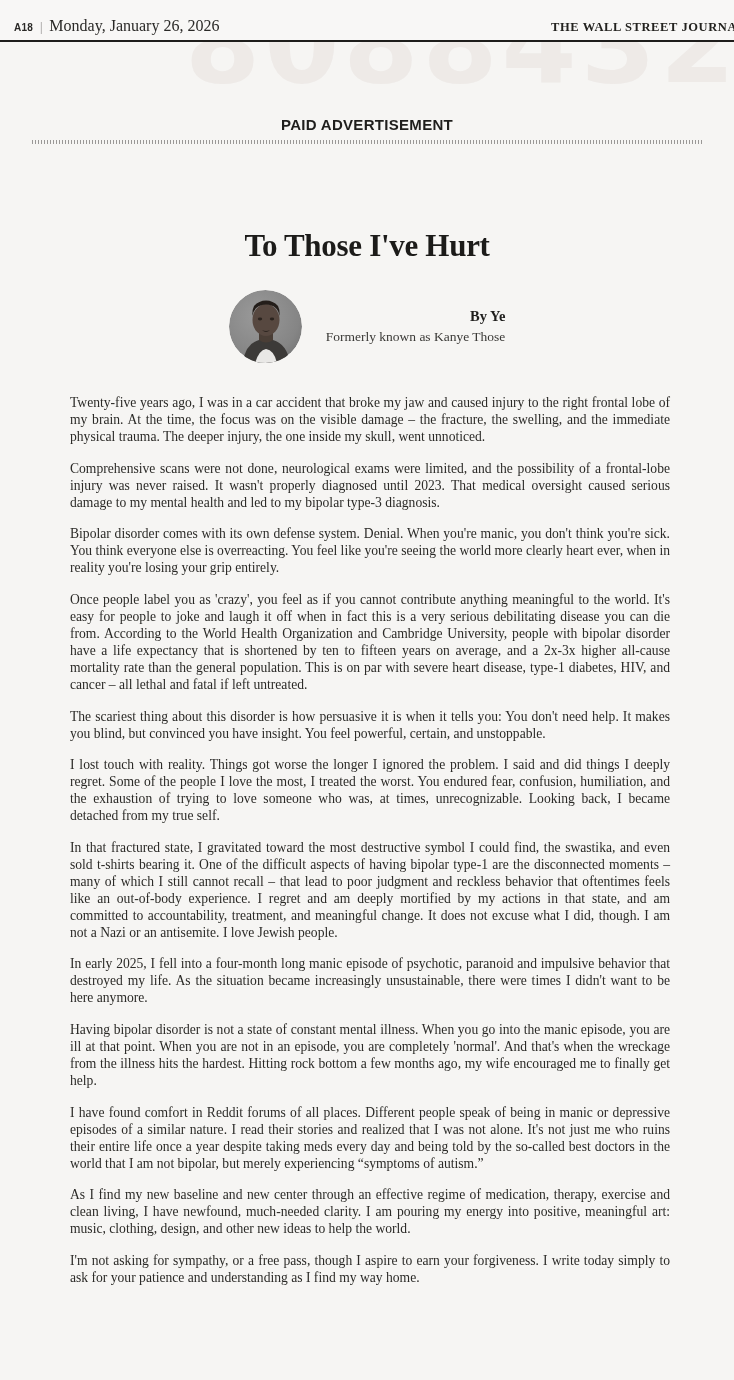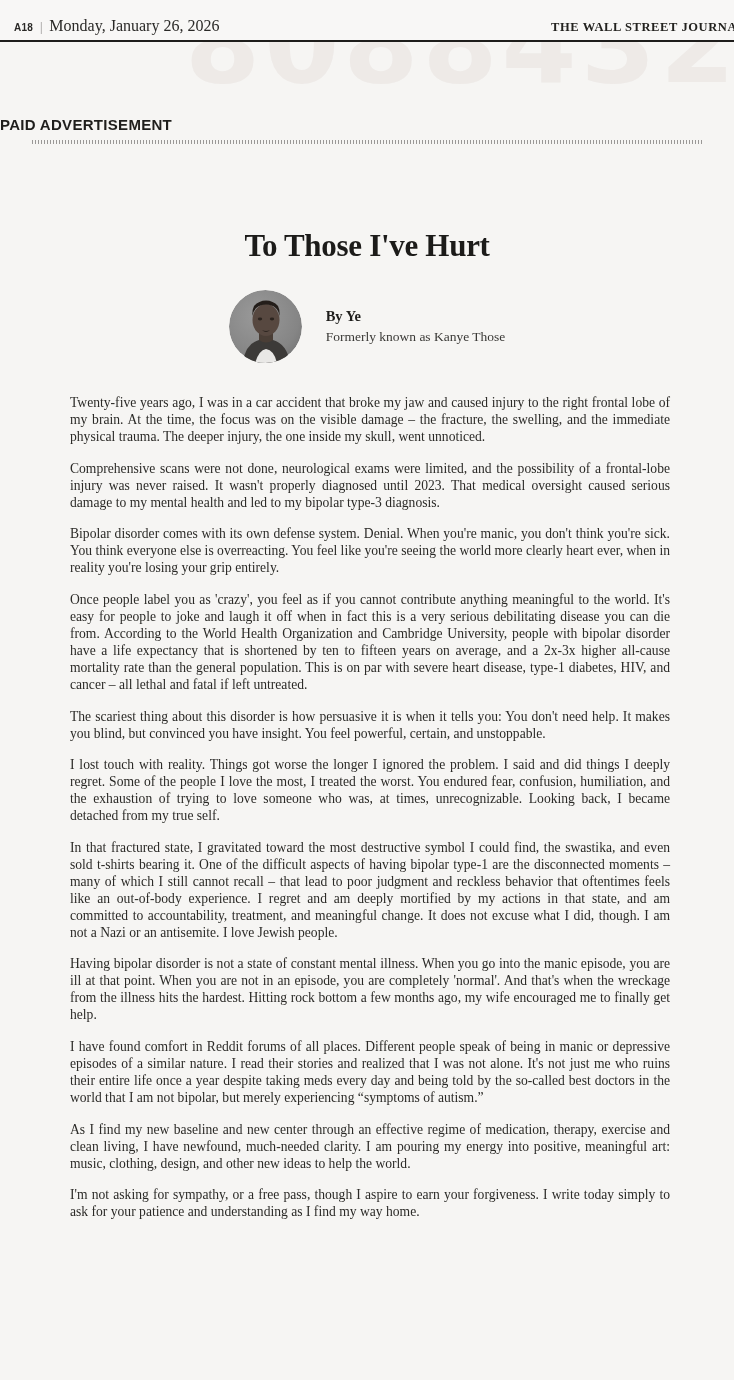--- a/index.html
+++ b/index.html
@@ -25,40 +25,40 @@
   .header-left{font-size:12px;color:#2a2927;}
   .page-num{font-family:"Liberation Sans", sans-serif;font-weight:bold;font-size:10px;letter-spacing:0.2px;}
   .header-sep{color:#8a8885;margin:0 4px;}
   .header-date{font-size:16px;text-align:right;}
   .masthead{
     position:absolute;right:-12px;bottom:5px;
     font-weight:bold;font-size:12.5px;letter-spacing:0.6px;
     white-space:nowrap;color:#23221f;
   }
   .ad-label{
-    margin-top:74px;
+    margin-top:74px;text-align:center;
     font-family:"Liberation Sans", sans-serif;font-weight:bold;
     font-size:15px;letter-spacing:0.3px;color:#1f1e1c;
   }
   .ad-divider{
     margin:7px 32px 0 32px;height:4px;
     background:repeating-linear-gradient(90deg,#9a9896 0 1px,transparent 1px 3px);
   }
   .article-title{
     margin-top:84px;text-align:center;
     font-weight:bold;font-size:31px;letter-spacing:-0.3px;color:#1c1b19;
   }
   .byline-row{
     margin-top:26px;display:flex;align-items:center;justify-content:center;gap:24px;
   }
   .avatar{
     width:73px;height:73px;border-radius:50%;overflow:hidden;flex:0 0 auto;
   }
   .byline-text{min-width:176px;}
-  .byline-name{font-weight:bold;font-size:14.5px;color:#1f1e1c;margin-bottom:4px;}
+  .byline-name{font-weight:bold;font-size:14.5px;color:#1f1e1c;margin-bottom:4px;text-align:right;}
   .byline-note{font-size:13.5px;color:#3a3936;}
   .article-body{
     margin:32px 64px 0 70px;width:600px;
     font-size:13.6px;line-height:16.9px;
     text-align:justify;color:#2b2a27;
   }
   .article-body p{margin:0 0 15px 0;}
 </style>
 </head>
 <body>
@@ -107,17 +107,18 @@
 </div>
 
 <div class="article-body">
     <p>Twenty-five years ago, I was in a car accident that broke my jaw and caused injury to the right frontal lobe of my brain. At the time, the focus was on the visible damage – the fracture, the swelling, and the immediate physical trauma. The deeper injury, the one inside my skull, went unnoticed.</p>
     <p>Comprehensive scans were not done, neurological exams were limited, and the possibility of a frontal-lobe injury was never raised. It wasn't properly diagnosed until 2023. That medical oversight caused serious damage to my mental health and led to my bipolar type-3 diagnosis.</p>
     <p>Bipolar disorder comes with its own defense system. Denial. When you're manic, you don't think you're sick. You think everyone else is overreacting. You feel like you're seeing the world more clearly heart ever, when in reality you're losing your grip entirely.</p>
     <p>Once people label you as 'crazy', you feel as if you cannot contribute anything meaningful to the world. It's easy for people to joke and laugh it off when in fact this is a very serious debilitating disease you can die from. According to the World Health Organization and Cambridge University, people with bipolar disorder have a life expectancy that is shortened by ten to fifteen years on average, and a 2x-3x higher all-cause mortality rate than the general population.  This is on par with severe heart disease, type-1 diabetes, HIV, and cancer – all lethal and fatal if left untreated.</p>
     <p>The scariest thing about this disorder is how persuasive it is when it tells you: You don't need help. It makes you blind, but convinced you have insight. You feel powerful, certain, and unstoppable.</p>
     <p>I lost touch with reality. Things got worse the longer I ignored the problem. I said and did things I deeply regret. Some of the people I love the most, I treated the worst. You endured fear, confusion, humiliation, and the exhaustion of trying to love someone who was, at times, unrecognizable. Looking back, I became detached from my true self.</p>
     <p>In that fractured state, I gravitated toward the most destructive symbol I could find, the swastika, and even sold t-shirts bearing it. One of the difficult aspects of having bipolar type-1 are the disconnected moments – many of which I still cannot recall – that lead to poor judgment and reckless behavior that oftentimes feels like an out-of-body experience. I regret and am deeply mortified by my actions in that state, and am committed to accountability, treatment, and meaningful change. It does not excuse what I did, though. I am not a Nazi or an antisemite. I love Jewish people.</p>
+    <p>In early 2025, I fell into a four-month long manic episode of psychotic, paranoid and impulsive behavior that destroyed my life. As the situation became increasingly unsustainable, there were times I didn't want to be here anymore.</p>
     <p>Having bipolar disorder is not a state of constant mental illness. When you go into the manic episode, you are ill at that point. When you are not in an episode, you are completely 'normal'. And that's when the wreckage from the illness hits the hardest. Hitting rock bottom a few months ago, my wife encouraged me to finally get help.</p>
     <p>I have found comfort in Reddit forums of all places. Different people speak of being in manic or depressive episodes of a similar nature. I read their stories and realized that I was not alone. It's not just me who ruins their entire life once a year despite taking meds every day and being told by the so-called best doctors in the world that I am not bipolar, but merely experiencing “symptoms of autism.”</p>
     <p>As I find my new baseline and new center through an effective regime of medication, therapy, exercise and clean living, I have newfound, much-needed clarity. I am pouring my energy into positive, meaningful art: music, clothing, design, and other new ideas to help the world.</p>
     <p>I'm not asking for sympathy, or a free pass, though I aspire to earn your forgiveness. I write today simply to ask for your patience and understanding as I find my way home.</p>
   </div>
 
 </body></html>

